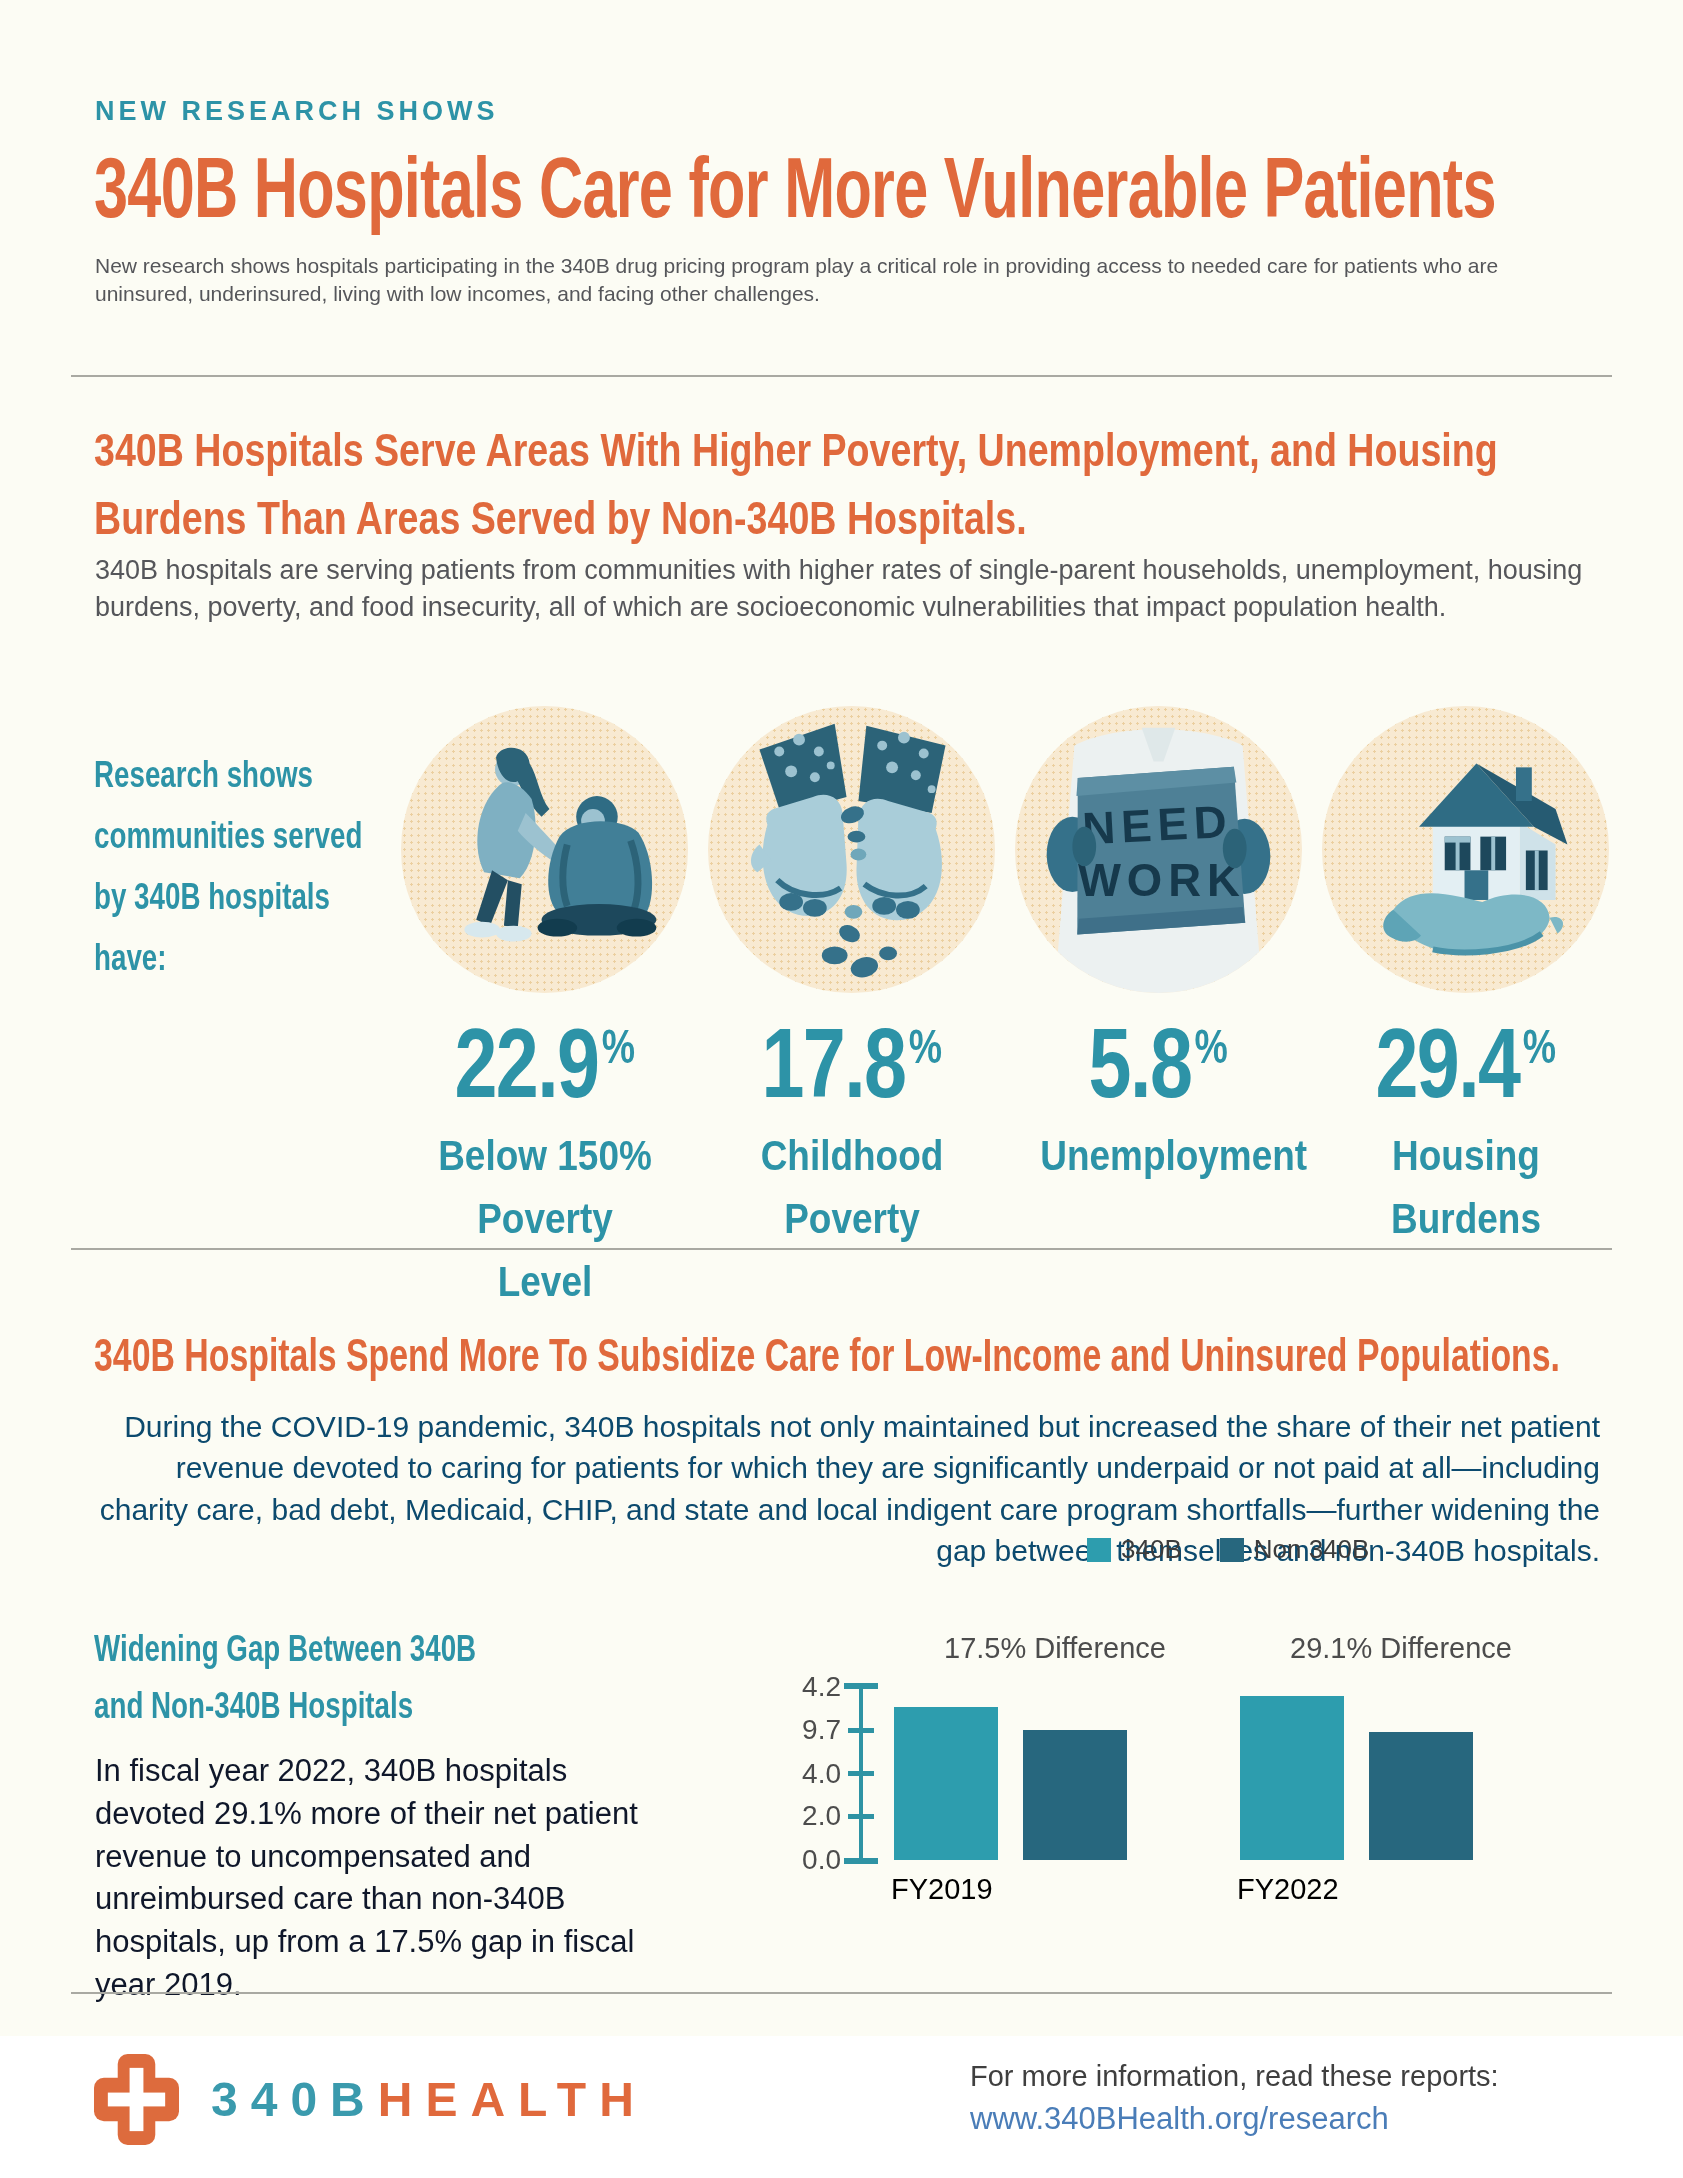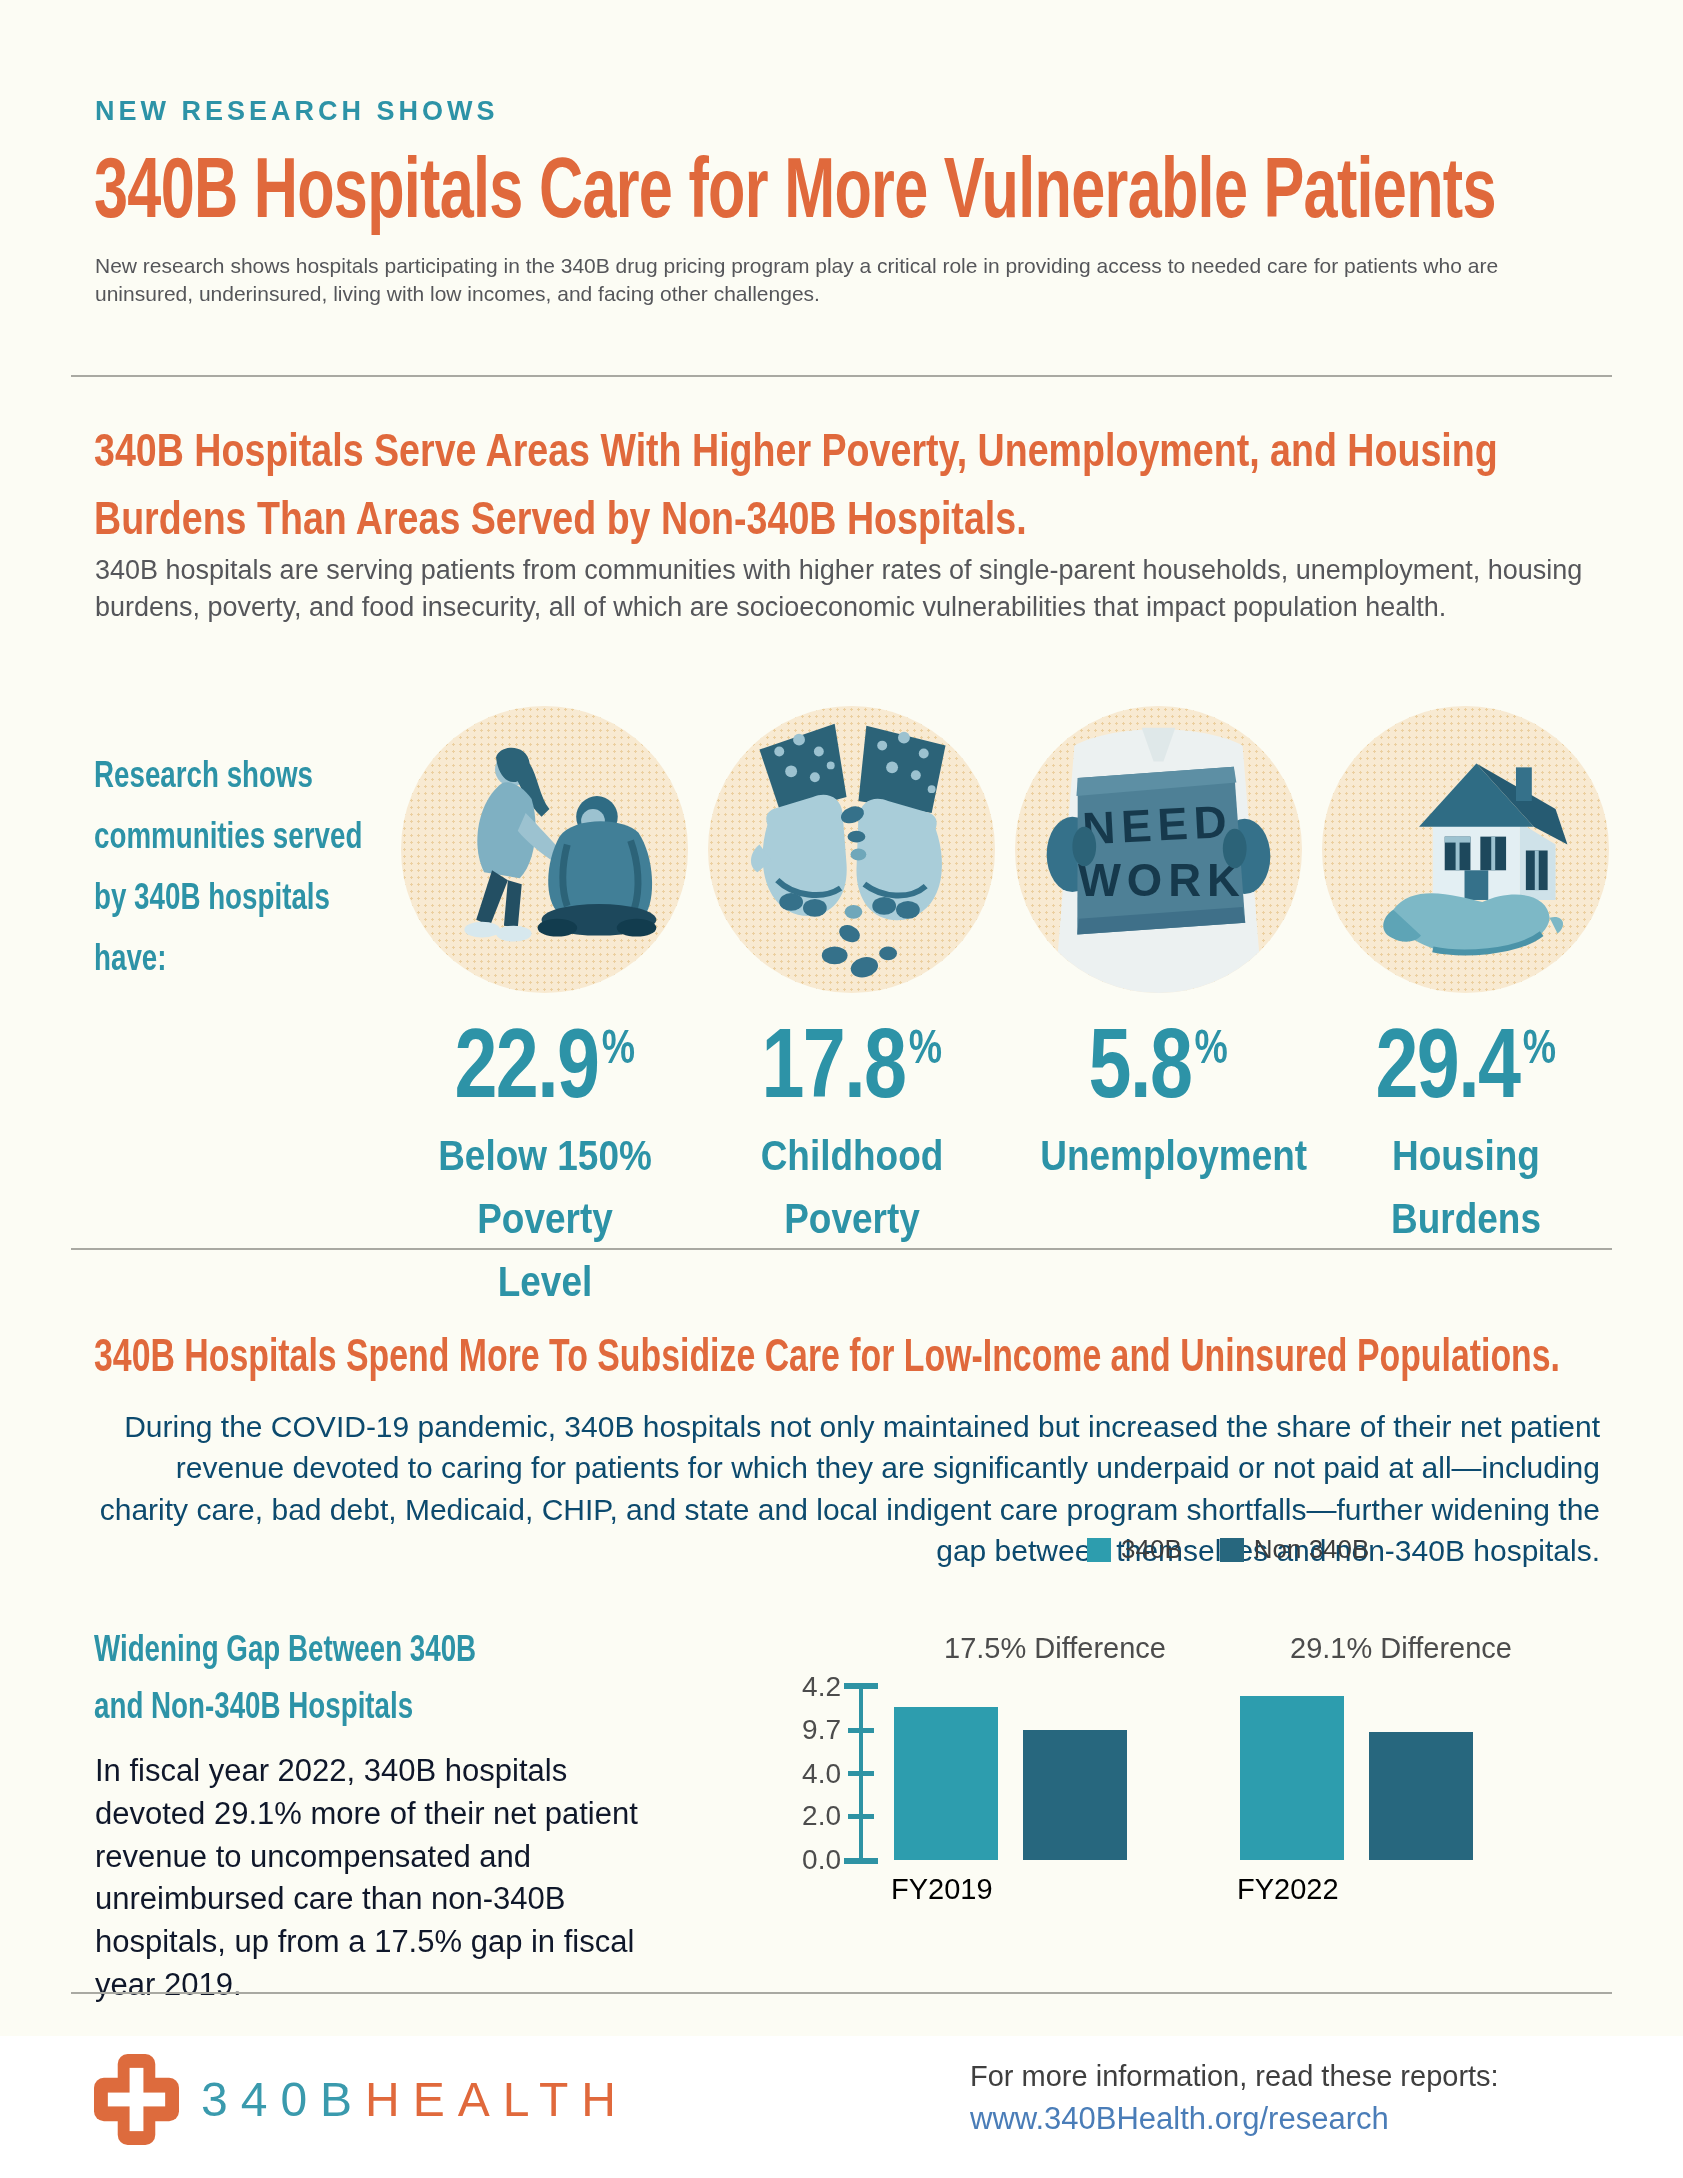--- a/index.html
+++ b/index.html
@@ -101,21 +101,21 @@
   .bar-group.g0 { left:119px; }
   .bar-group.g1 { left:465px; }
   .diff-label { position:absolute; top:8px; width:100%; text-align:center; font-size:29px; color:#4c4c4c;margin-left:45px; }
   .bar { position:absolute; bottom:71px; width:104px; }
   .bar.s0 { left:3px; }
   .bar.s1 { left:132px; }
   .cat-label { position:absolute; top:249px; width:100%; text-align:left; font-size:29px; color:#000000; }
   
   .footer-band { position:absolute; left:0; top:2036px; width:1683px; height:142px; background:#ffffff; }
   .logo { position:absolute; left:94px; top:18px; display:flex; align-items:center; }
-  .logo-text { margin-left:22px; font-size:48px; font-weight:400; letter-spacing:13px; white-space:nowrap; }
+  .logo-text { margin-left:32px; font-size:48px; font-weight:700; letter-spacing:13px; white-space:nowrap; }
   .logo-340b { color:#3a9aad; }
   .logo-health { color:#e0693c; }
   .footer-right { position:absolute; left:970px; top:24px; }
   .footer-info { font-size:29px; color:#3f3f3f; }
   .footer-link { display:inline-block; margin-top:8px; font-size:31px; color:#4a7db8; text-decoration:none; }
 </style>
 </head>
 <body>
 
 <div id="page">

